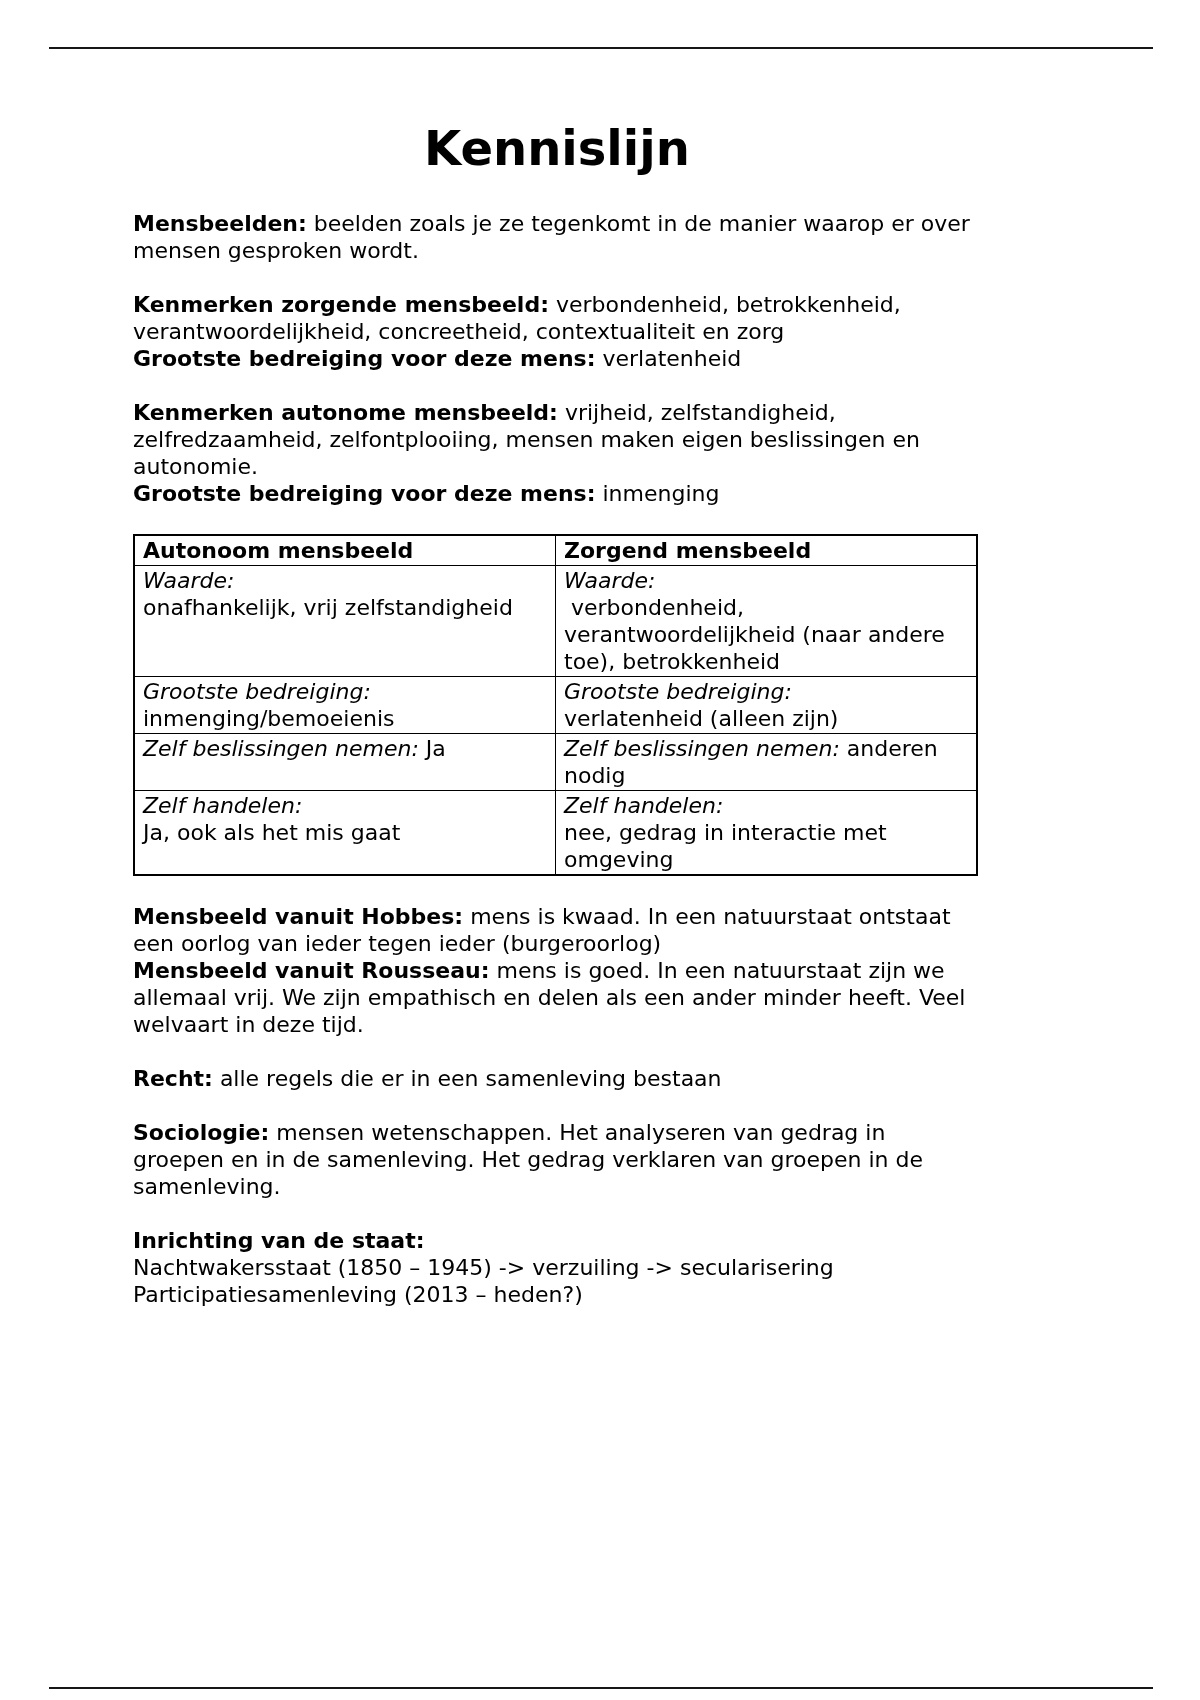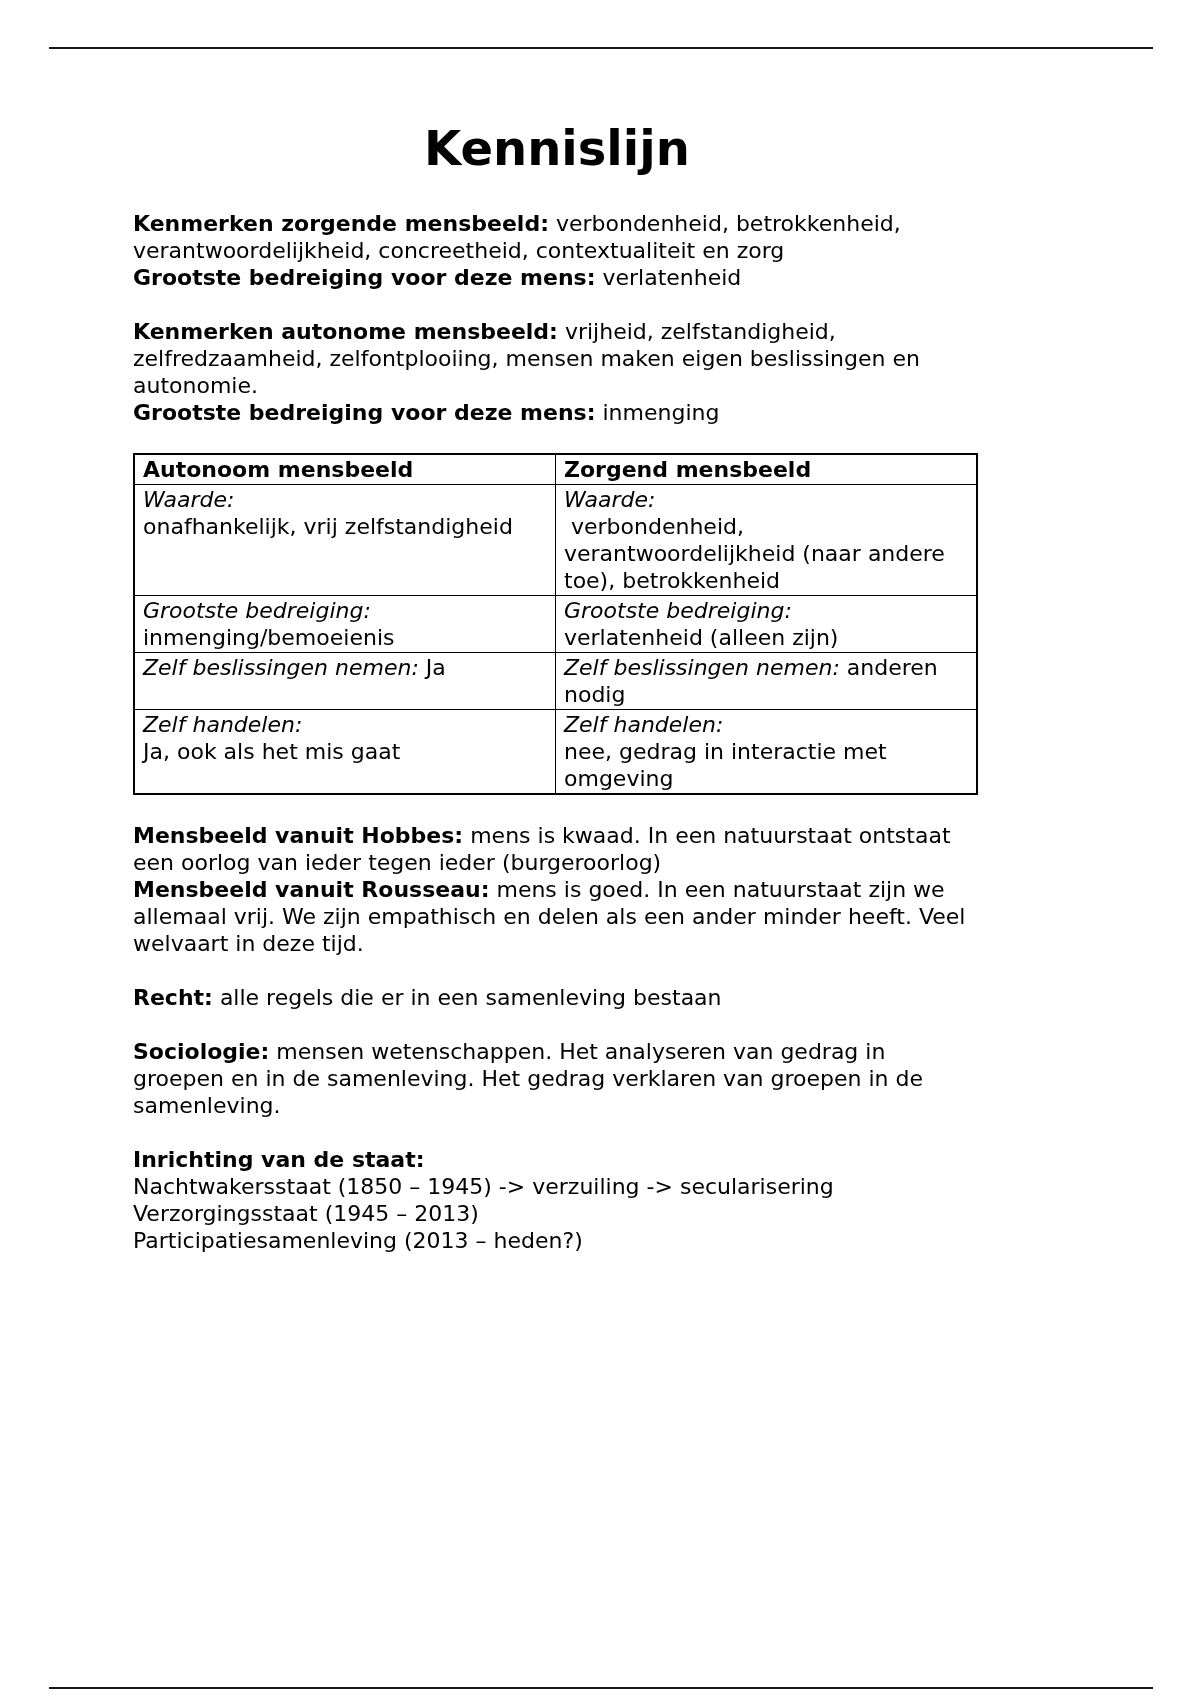--- a/index.html
+++ b/index.html
@@ -63,20 +63,23 @@
 </style>
 </head>
 <body>
 
 <div class="page-rule" id="rule-top"></div>
 
 <div class="content">
 
   <h1 class="title">Kennislijn</h1>
 
+  <div class="para">
+    <div class="part"><b>Mensbeelden:</b><span> beelden zoals je ze tegenkomt in de manier waarop er over mensen gesproken wordt.</span></div>
+  </div>
 
   <div class="para">
     <div class="part"><b>Kenmerken zorgende mensbeeld:</b><span> verbondenheid, betrokkenheid, verantwoordelijkheid, concreetheid, contextualiteit en zorg</span></div>
     <div class="part"><b>Grootste bedreiging voor deze mens:</b><span> verlatenheid</span></div>
   </div>
 
   <div class="para">
     <div class="part"><b>Kenmerken autonome mensbeeld:</b><span> vrijheid, zelfstandigheid, zelfredzaamheid, zelfontplooiing, mensen maken eigen beslissingen en autonomie.</span></div>
     <div class="part"><b>Grootste bedreiging voor deze mens:</b><span> inmenging</span></div>
   </div>
@@ -116,19 +119,18 @@
   </div>
 
 
   <div class="para">
     <div class="part"><b>Sociologie:</b><span> mensen wetenschappen. Het analyseren van gedrag in groepen en in de samenleving. Het gedrag verklaren van groepen in de samenleving.</span></div>
   </div>
 
   <div class="para">
     <b class="block-line">Inrichting van de staat:</b>
     <span class="block-line">Nachtwakersstaat (1850 – 1945) -&gt; verzuiling -&gt; secularisering</span>
-    <span class="block-line">Verzorgingsstaat (1945 – 2013)</span>
     <span class="block-line">Participatiesamenleving (2013 – heden?)</span>
   </div>
 
 </div>
 
 <div class="page-rule" id="rule-bottom"></div>
 
 </body></html>

